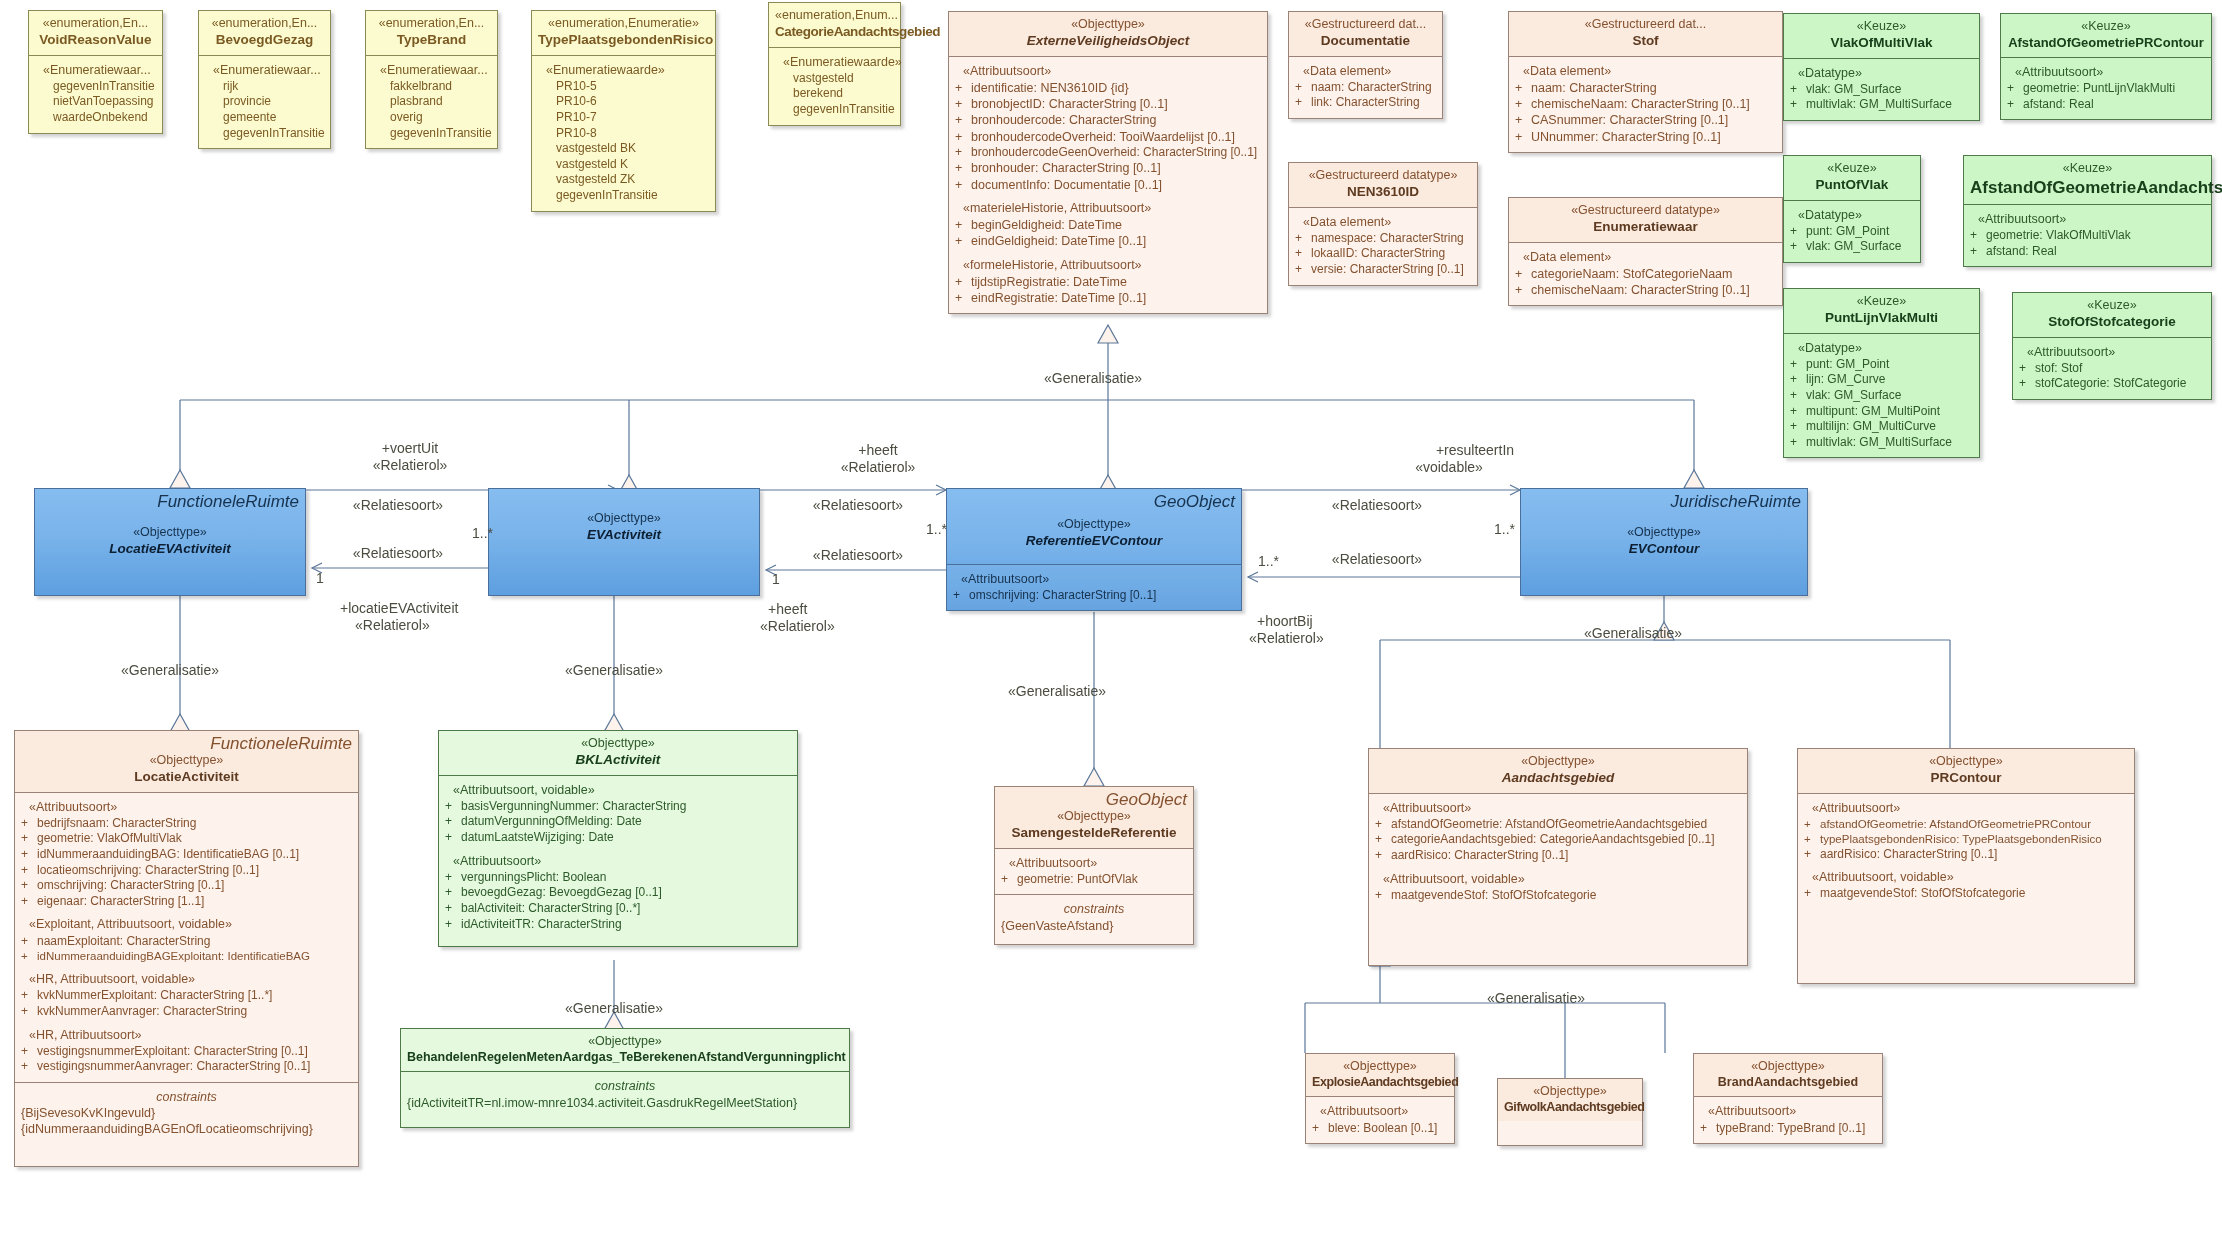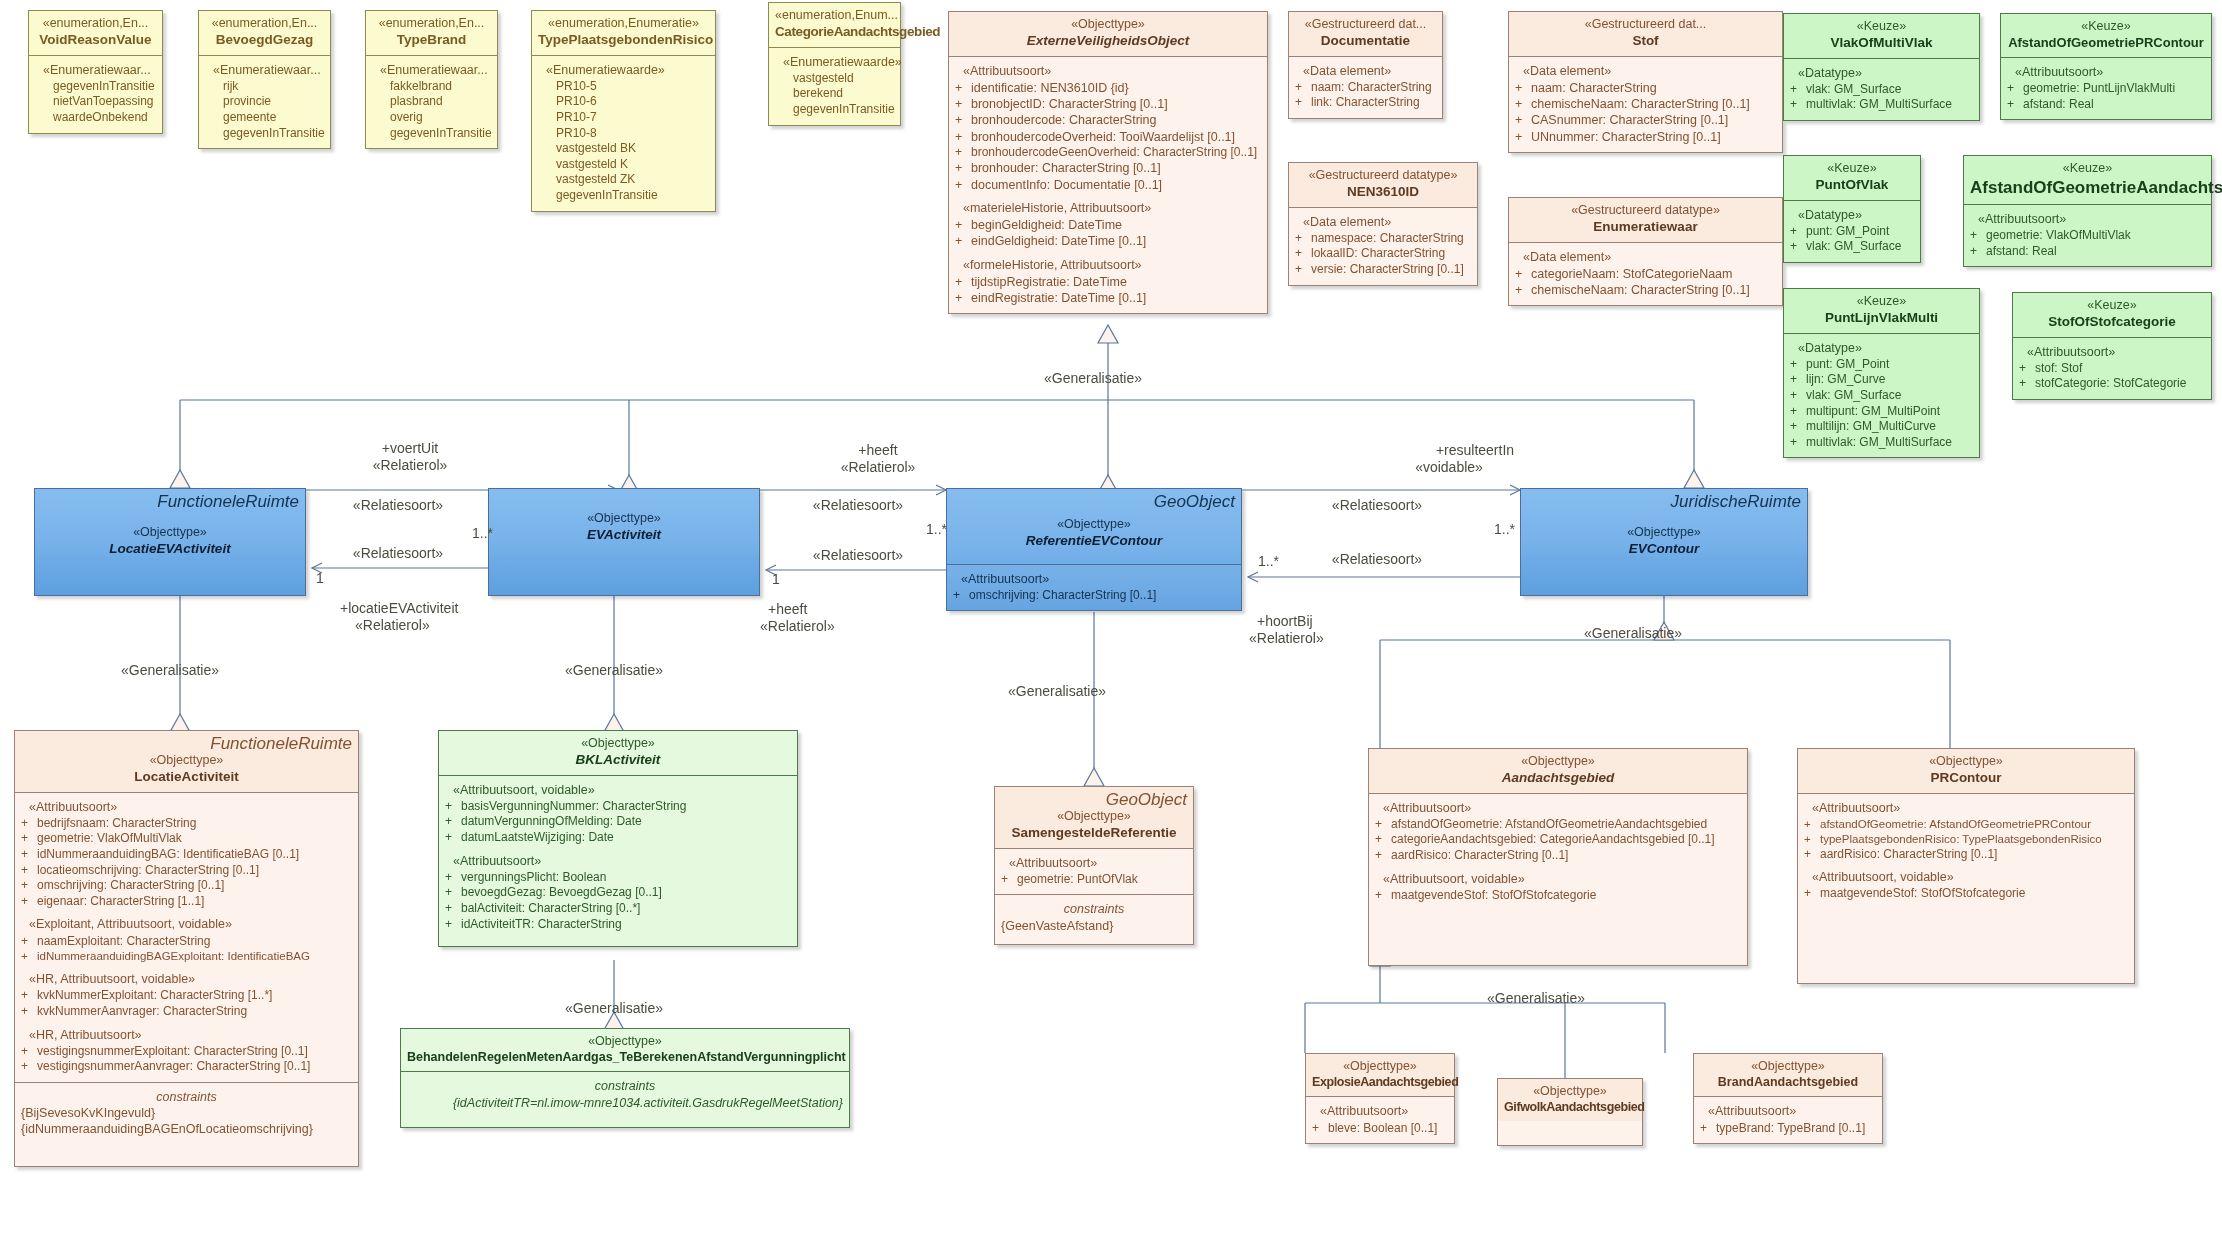--- a/index.html
+++ b/index.html
@@ -15,21 +15,21 @@
   .cname{font-weight:bold;font-size:13.5px;}
   .cname.ital{font-style:italic;}
   .grp{font-size:12.5px;padding-left:8px;margin-bottom:1px;}
   .grp.sp{margin-top:7px;}
   .attr{font-size:12.5px;white-space:nowrap;display:flex;}
   .attr .pl{width:16px;flex:0 0 16px;text-align:left;}
   .attr .tx{flex:1 1 auto;}
   .plain{font-size:12px;white-space:nowrap;}
   .constr-h{font-size:12.5px;font-style:italic;text-align:center;}
   .constr{font-size:12.5px;}
-  .constr.ctr{text-align:right;font-style:italic;}
+  .constr.ctr{text-align:left;}
   .corner{position:absolute;top:3px;right:6px;font-size:17px;font-style:italic;}
 
   
   .yel{background:#fcfbcf;border-color:#8a8a55;color:#6b4f1d;}
   .yel .hdr{background:#fcfbcf;}
   .yel .sec{background:#fcfbcf;border-top-color:#8a8a55;}
   .yel .stereo,.yel .grp,.yel .plain,.yel .cname{color:#7a5a22;}
 
   .pch{background:#fdf3ec;border-color:#9a8376;color:#7a4a2a;}
   .pch .hdr{background:#fbeade;}

